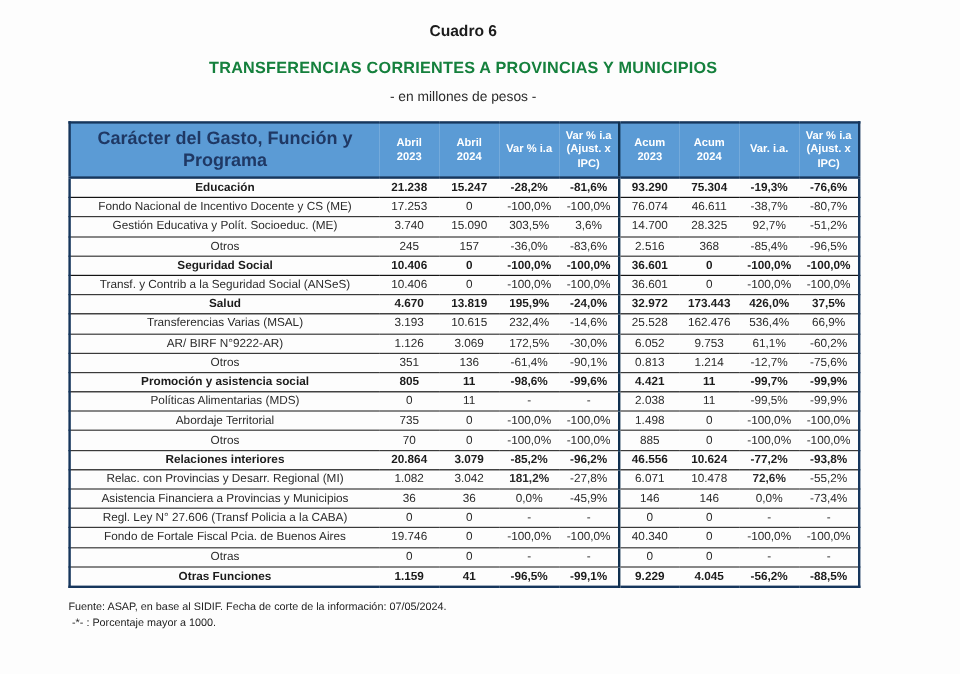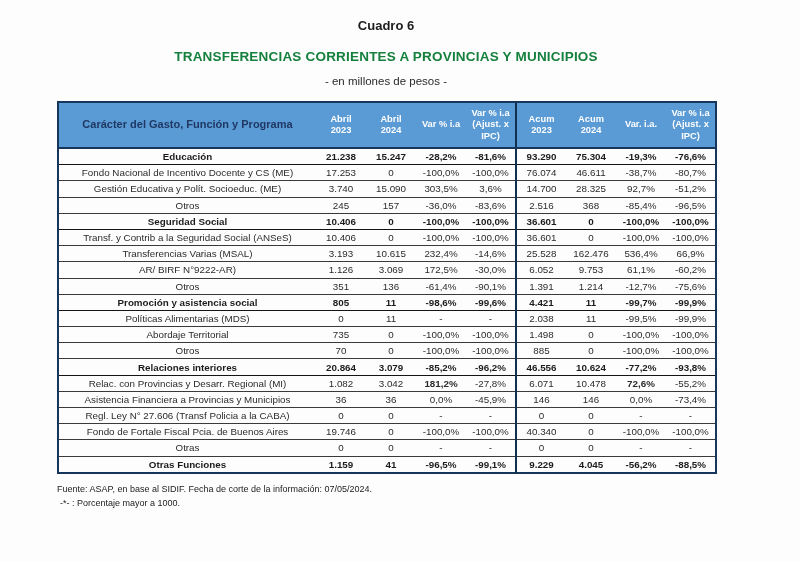--- a/index.html
+++ b/index.html
@@ -58,21 +58,21 @@
     line-height: 1.2;
     white-space: pre-line;
     text-align: center;
     vertical-align: middle;
     height: 42px;
     padding: 1px 2px;
     border-bottom: 2px solid #16365c;
   }
   thead th.first {
     color: var(--header-first, #1F3864);
-    font-size: 11px;
+    font-size: 15px;
     text-align: center;
   }
   tbody td {
     font-size: 9.8px;
     text-align: center;
     vertical-align: middle;
     height: 13.2px;
     padding: 1px 2px;
     border-bottom: 1.2px solid #3a3a3a;
     white-space: nowrap;
@@ -204,20 +204,31 @@
             <td class="lbl">Transf. y Contrib a la Seguridad Social (ANSeS)</td>
             <td>10.406</td>
             <td>0</td>
             <td>-100,0%</td>
             <td>-100,0%</td>
             <td class="grp">36.601</td>
             <td>0</td>
             <td>-100,0%</td>
             <td>-100,0%</td>
           </tr>
+          <tr class="category">
+            <td class="lbl">Salud</td>
+            <td>4.670</td>
+            <td>13.819</td>
+            <td>195,9%</td>
+            <td>-24,0%</td>
+            <td class="grp">32.972</td>
+            <td>173.443</td>
+            <td>426,0%</td>
+            <td>37,5%</td>
+          </tr>
           <tr class="item">
             <td class="lbl">Transferencias Varias (MSAL)</td>
             <td>3.193</td>
             <td>10.615</td>
             <td>232,4%</td>
             <td>-14,6%</td>
             <td class="grp">25.528</td>
             <td>162.476</td>
             <td>536,4%</td>
             <td>66,9%</td>
@@ -232,21 +243,21 @@
             <td>9.753</td>
             <td>61,1%</td>
             <td>-60,2%</td>
           </tr>
           <tr class="item">
             <td class="lbl">Otros</td>
             <td>351</td>
             <td>136</td>
             <td>-61,4%</td>
             <td>-90,1%</td>
-            <td class="grp">1.391</td>
+            <td class="grp">0.813</td>
             <td>1.214</td>
             <td>-12,7%</td>
             <td>-75,6%</td>
           </tr>
           <tr class="category">
             <td class="lbl">Promoción y asistencia social</td>
             <td>805</td>
             <td>11</td>
             <td>-98,6%</td>
             <td>-99,6%</td>

